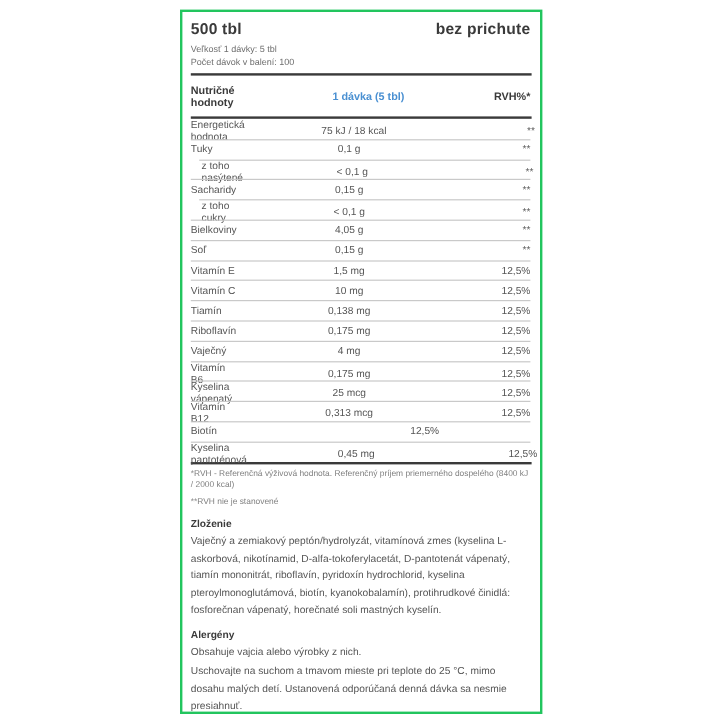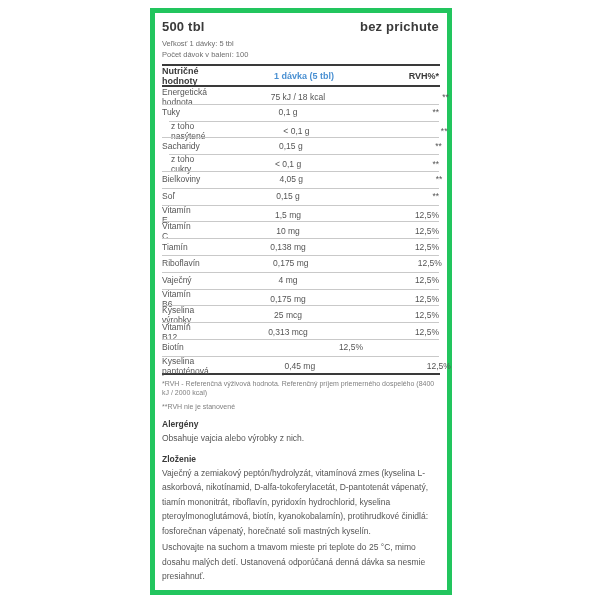--- a/index.html
+++ b/index.html
@@ -4,33 +4,33 @@
 <style>
   html,body { margin:0; padding:0; }
   body {
     width:600px; height:600px; background:#ffffff;
     font-family:"Liberation Sans", sans-serif;
     position:relative; overflow:hidden;
   }
   .label-box {
     position:absolute; left:150px; top:8px;
     width:302px; height:587px;
-    border:5px solid #22c55e; background:#fff;
+    border:2px solid #22c55e; background:#fff;
     box-sizing:border-box;
   }
   .top { padding:6px 8px 0 7px; }
   .title-row { display:flex; justify-content:space-between; align-items:baseline; }
   .product-size, .flavor { font-weight:bold; font-size:13px; color:#3a3a3a; letter-spacing:0.2px; }
   .meta { font-size:7.5px; color:#6e6e6e; line-height:11px; margin-top:4px; }
   .thick-line { border-top:2px solid #3a3a3a; margin:0 7px; }
   .thick-line.t1 { margin-top:4px; }
 
   .header-row {
     display:grid; grid-template-columns:1fr 150px 60px;
-    align-items:center; height:19px; padding:0 8px 0 7px;
+    align-items:center; height:34px; padding:0 8px 0 7px;
     font-weight:bold; font-size:9px; color:#3a3a3a;
   }
   .header-row .h-serving { text-align:center; }
   .header-row .h-rvh { text-align:right; }
 
   .rows { padding:0 8px 0 7px; }
   .trow {
     display:grid; grid-template-columns:1fr 150px 60px;
     align-items:center; height:16.8px;
     font-size:8.5px; color:#555555; position:relative;gap:16px;
@@ -137,21 +137,21 @@
         <div class="cell-name">Vaječný</div>
         <div class="cell-value">4 mg</div>
         <div class="cell-rvh">12,5%</div>
       </div>
       <div class="trow">
         <div class="cell-name">Vitamín B6</div>
         <div class="cell-value">0,175 mg</div>
         <div class="cell-rvh">12,5%</div>
       </div>
       <div class="trow">
-        <div class="cell-name">Kyselina výrobky</div>
+        <div class="cell-name">Kyselina vápenatý</div>
         <div class="cell-value">25 mcg</div>
         <div class="cell-rvh">12,5%</div>
       </div>
       <div class="trow">
         <div class="cell-name">Vitamín B12</div>
         <div class="cell-value">0,313 mcg</div>
         <div class="cell-rvh">12,5%</div>
       </div>
       <div class="trow">
         <div class="cell-name">Biotín</div>
@@ -166,25 +166,25 @@
 
   <div class="thick-line"></div>
 
   <div class="footnotes">
     <div class="footnote-1">*RVH - Referenčná výživová hodnota. Referenčný príjem priemerného dospelého (8400 kJ / 2000 kcal)</div>
     <div class="footnote-2">**RVH nie je stanovené</div>
   </div>
 
   <div class="sections">
     <div>
+      <div class="section-title">Zloženie</div>
+      <div class="section-text">Vaječný a zemiakový peptón/hydrolyzát, vitamínová zmes (kyselina L-askorbová, nikotínamid, D-alfa-tokoferylacetát, D-pantotenát vápenatý, tiamín mononitrát, riboflavín, pyridoxín hydrochlorid, kyselina pteroylmonoglutámová, biotín, kyanokobalamín), protihrudkové činidlá: fosforečnan vápenatý, horečnaté soli mastných kyselín.</div>
+    </div>
+    <div>
       <div class="section-title">Alergény</div>
       <div class="section-text">Obsahuje vajcia alebo výrobky z nich.</div>
-    </div>
-    <div>
-      <div class="section-title">Zloženie</div>
-      <div class="section-text">Vaječný a zemiakový peptón/hydrolyzát, vitamínová zmes (kyselina L-askorbová, nikotínamid, D-alfa-tokoferylacetát, D-pantotenát vápenatý, tiamín mononitrát, riboflavín, pyridoxín hydrochlorid, kyselina pteroylmonoglutámová, biotín, kyanokobalamín), protihrudkové činidlá: fosforečnan vápenatý, horečnaté soli mastných kyselín.</div>
     </div>
     <div>
       <div class="section-text">Uschovajte na suchom a tmavom mieste pri teplote do 25 °C, mimo dosahu malých detí. Ustanovená odporúčaná denná dávka sa nesmie presiahnuť.</div>
     </div>
   </div>
 
 </div>
 
 </body></html>

